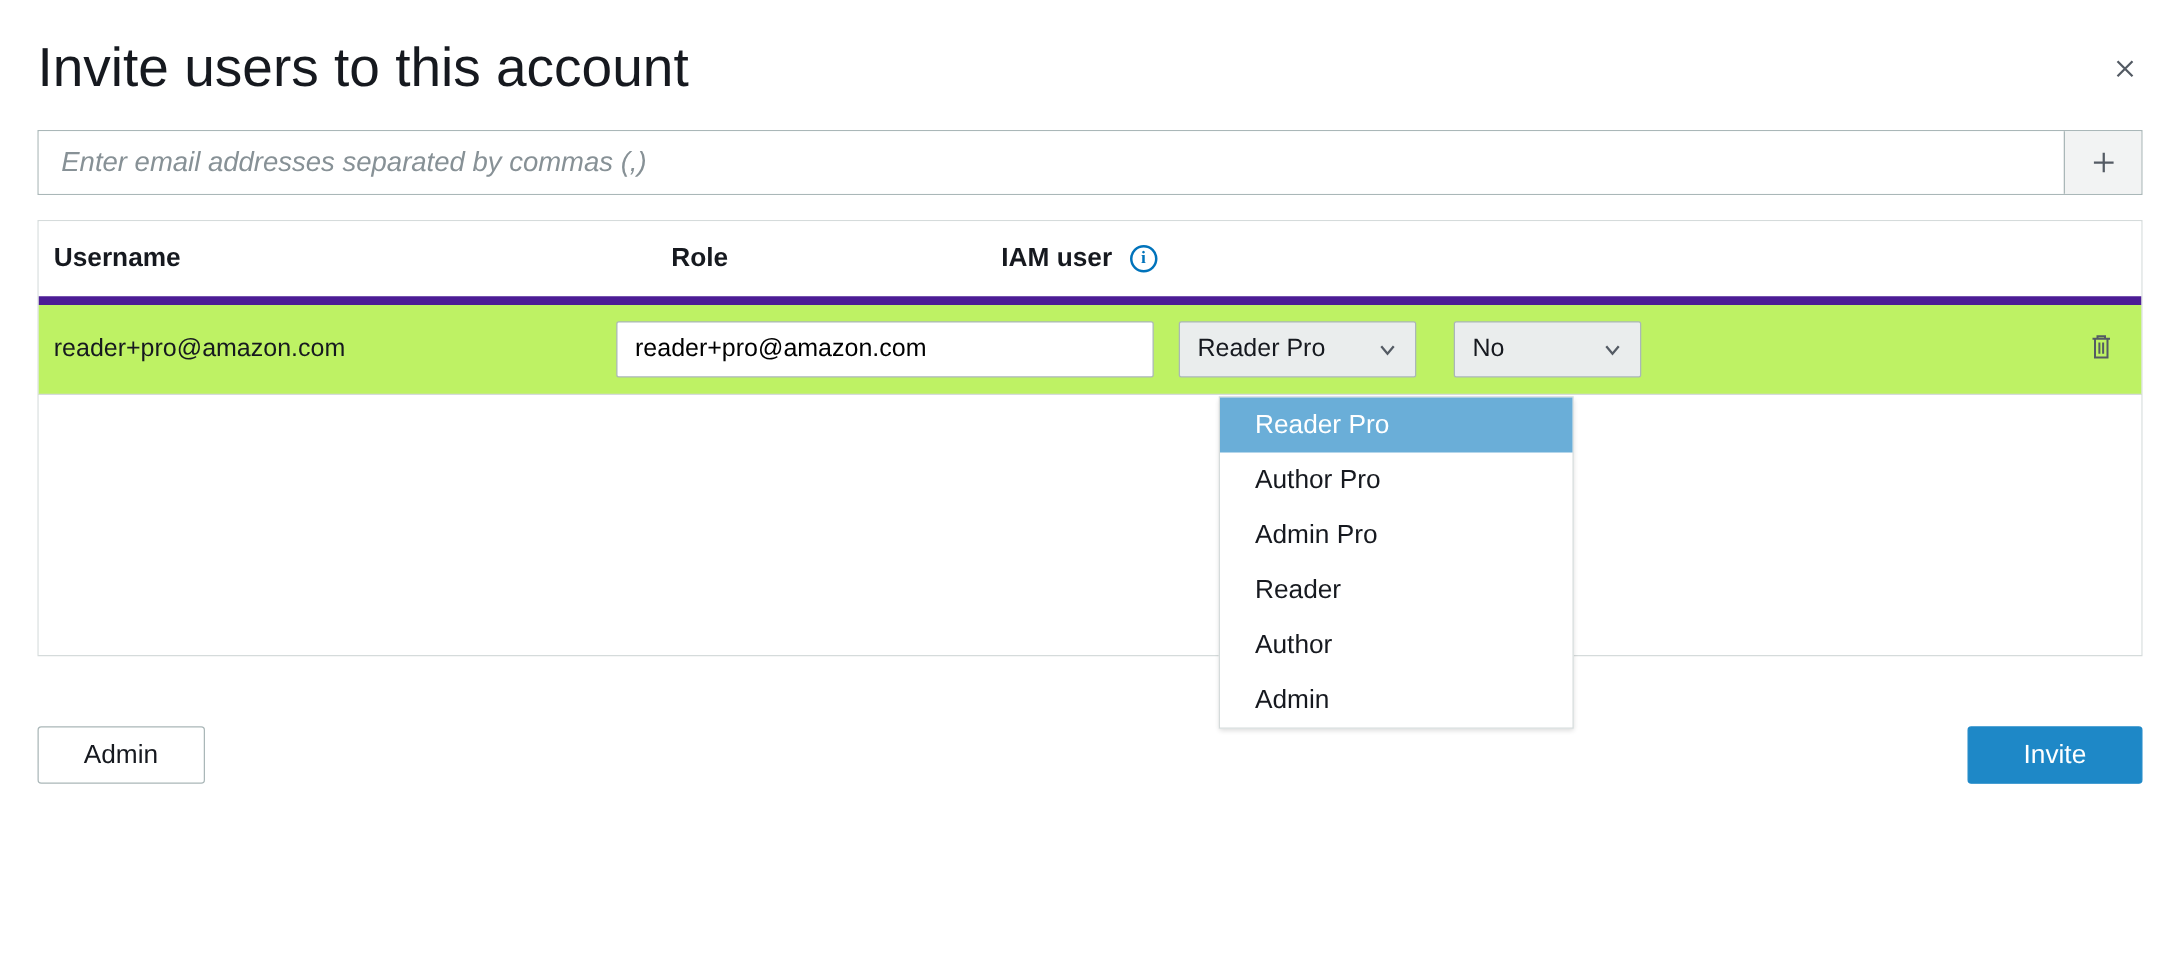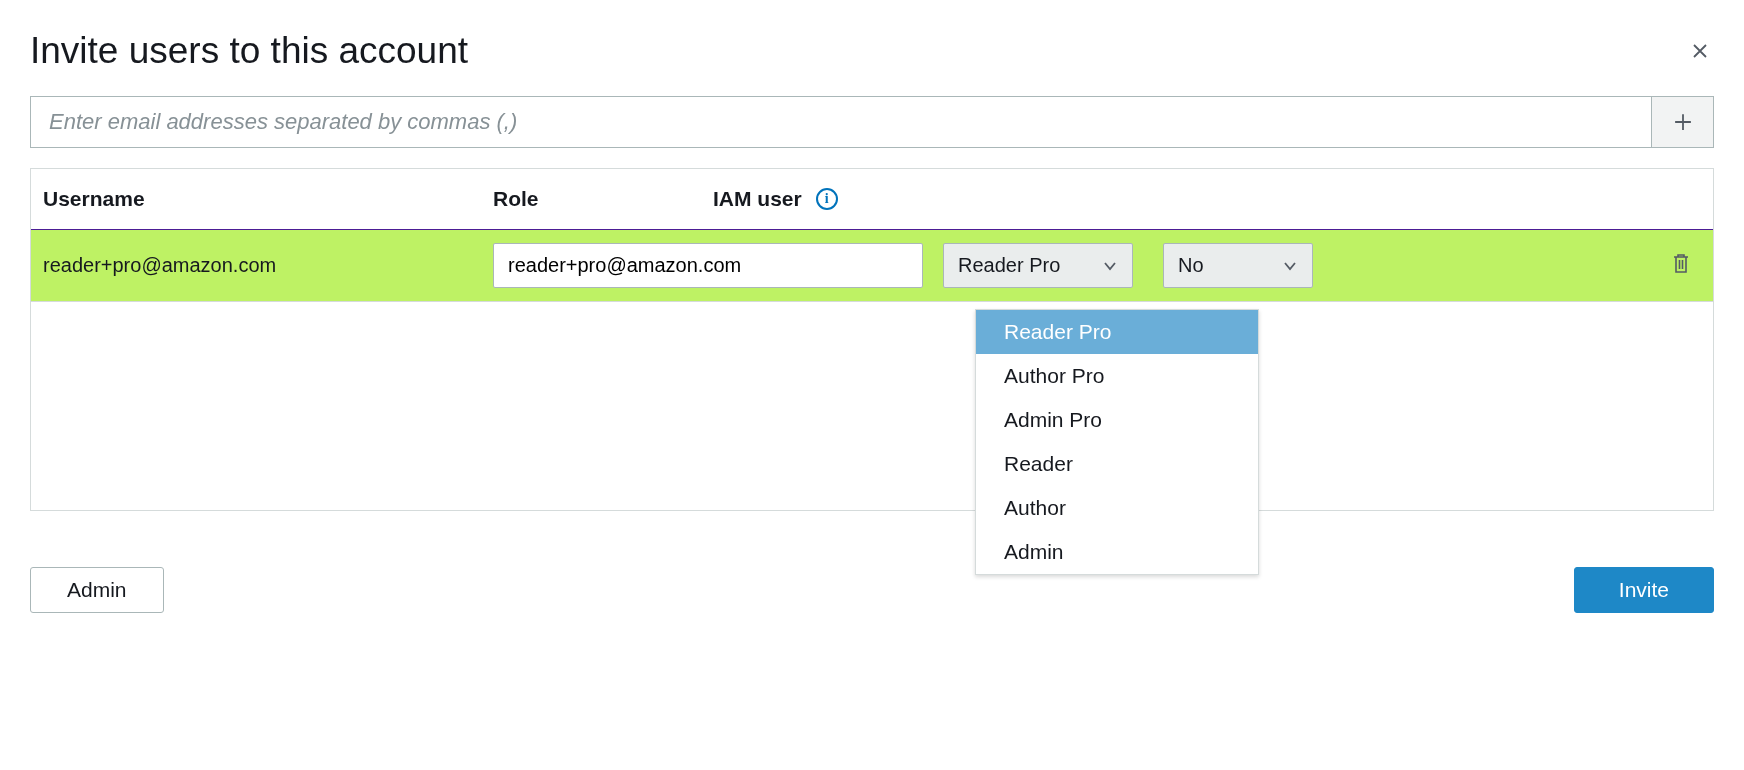--- a/index.html
+++ b/index.html
@@ -11,21 +11,21 @@
     color: #16191f;
     background: #fff;
   }
   .header {
     display: flex;
     align-items: center;
     justify-content: space-between;
     margin-bottom: 24px;
   }
   .title {
-    font-size: 37px;
+    font-size: 44px;
     font-weight: 400;
     color: #16191f;
   }
   .close-x {
     font-size: 22px;
     color: #545b64;
     cursor: pointer;
     width: 28px;
     height: 28px;
     display: flex;
@@ -62,22 +62,23 @@
   }
   .add-btn svg { width: 18px; height: 18px; }
   .table-box {
     border: 1px solid #d5dbdb;
     margin-bottom: 56px;
     position: relative;
   }
   .thead {
     display: flex;
     padding: 18px 12px;
-    border-bottom: 1px solid #4c1d95;
-    background: #fff;
+    border-bottom: 7px solid #4c1d95;
+    background: #fff;
+    gap: 44px;
   }
   .th {
     font-size: 21px;
     font-weight: 700;
     color: #16191f;
     display: flex;
     align-items: center;
   }
   .col-username { width: 450px; }
   .col-email    { width: 450px; }

